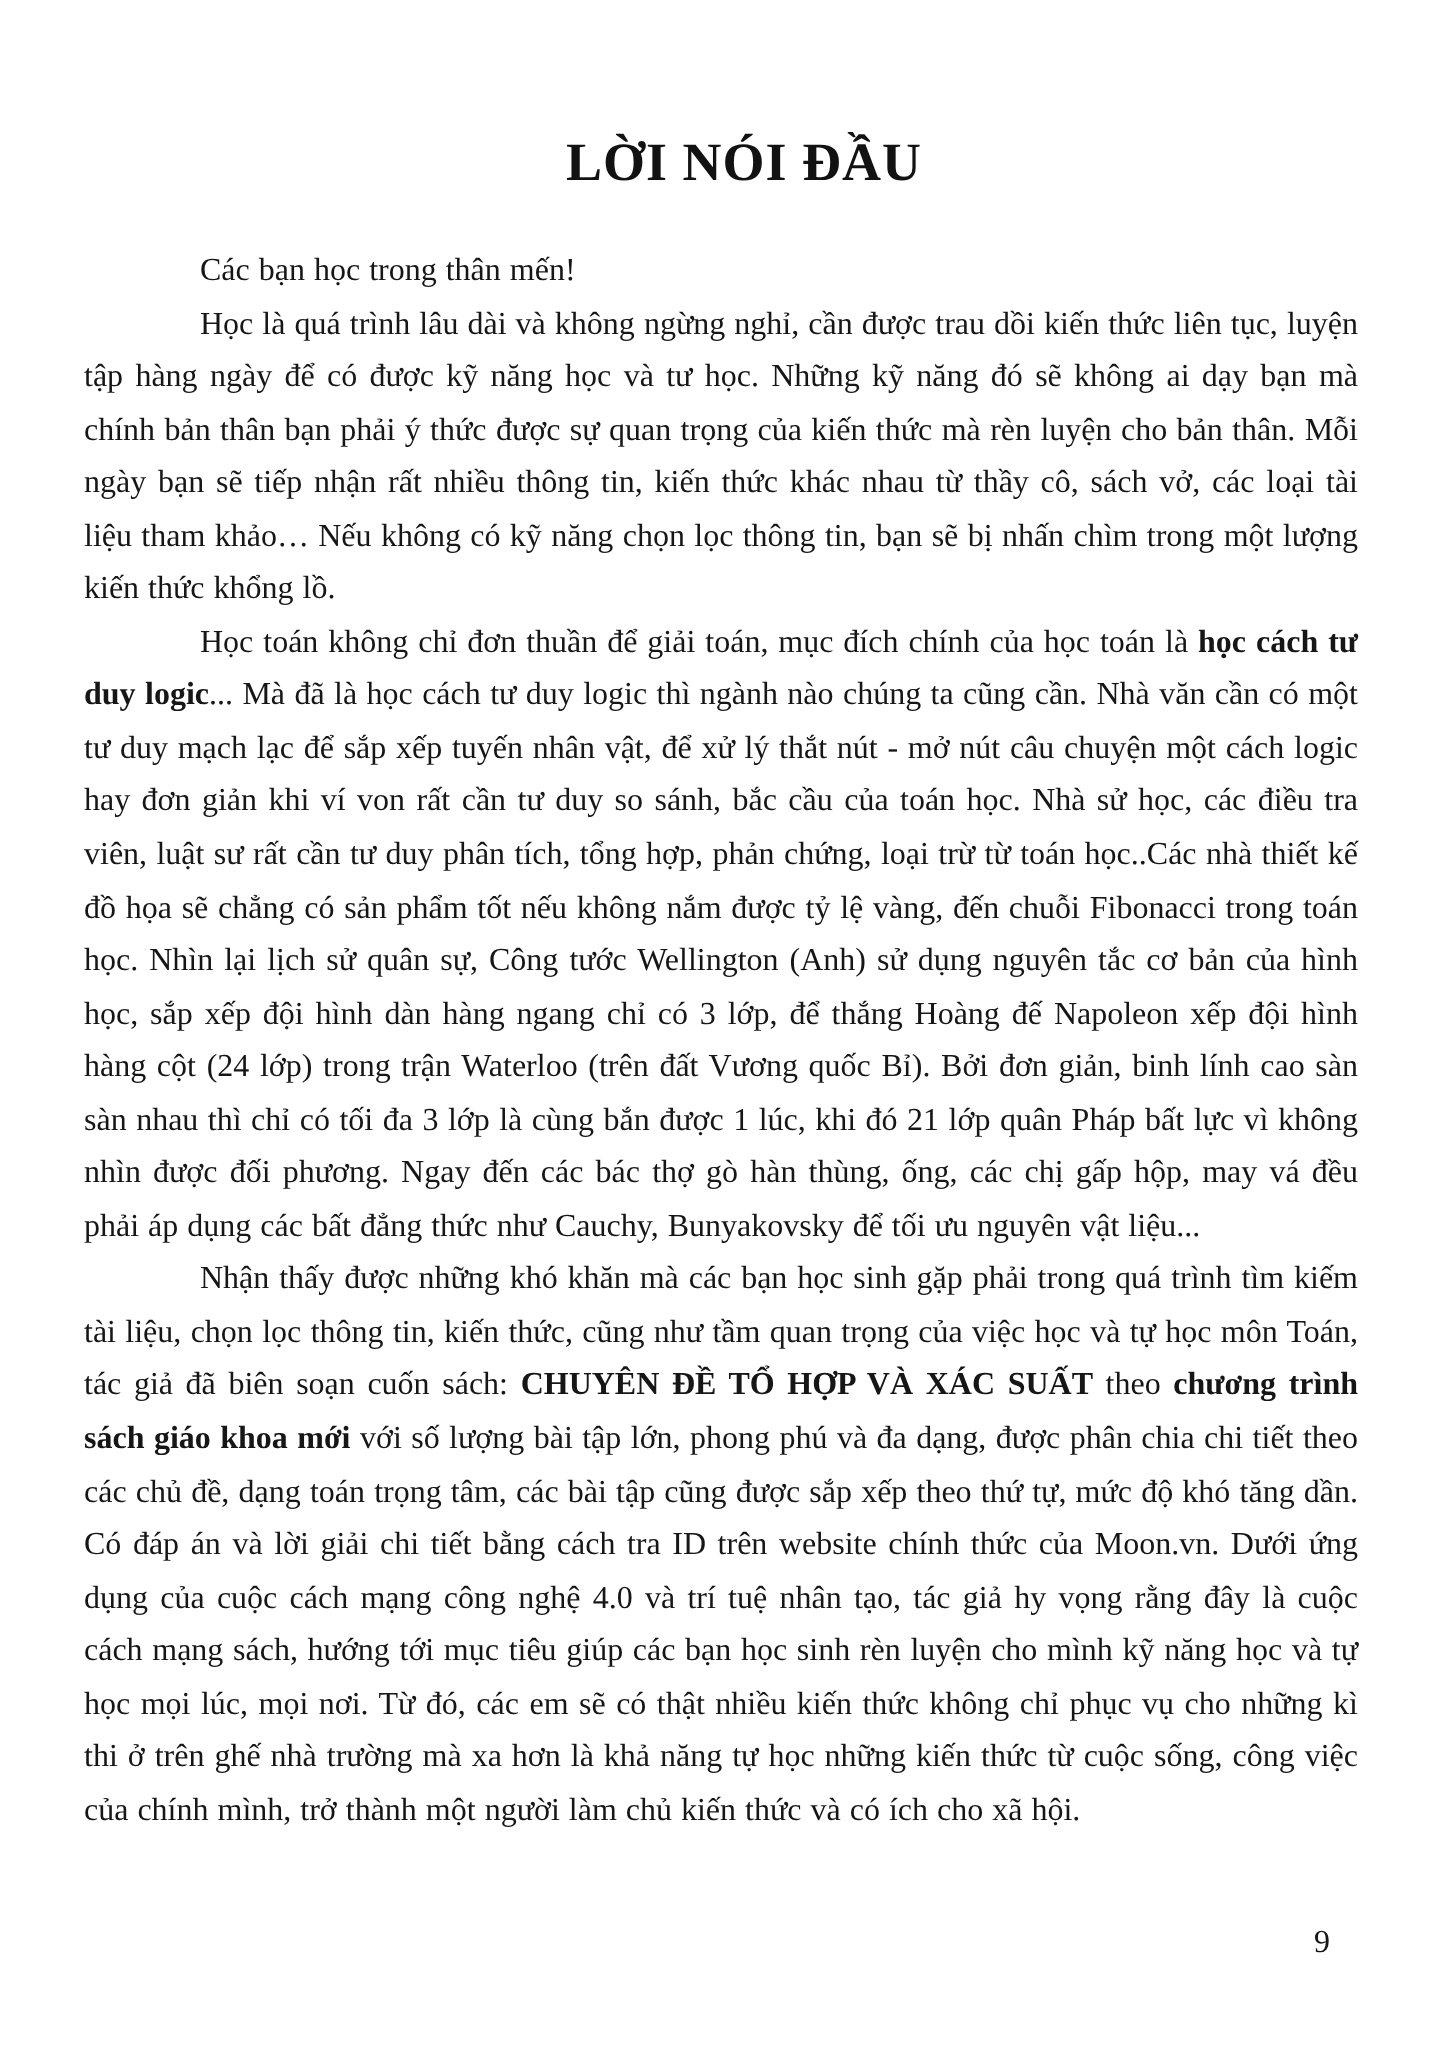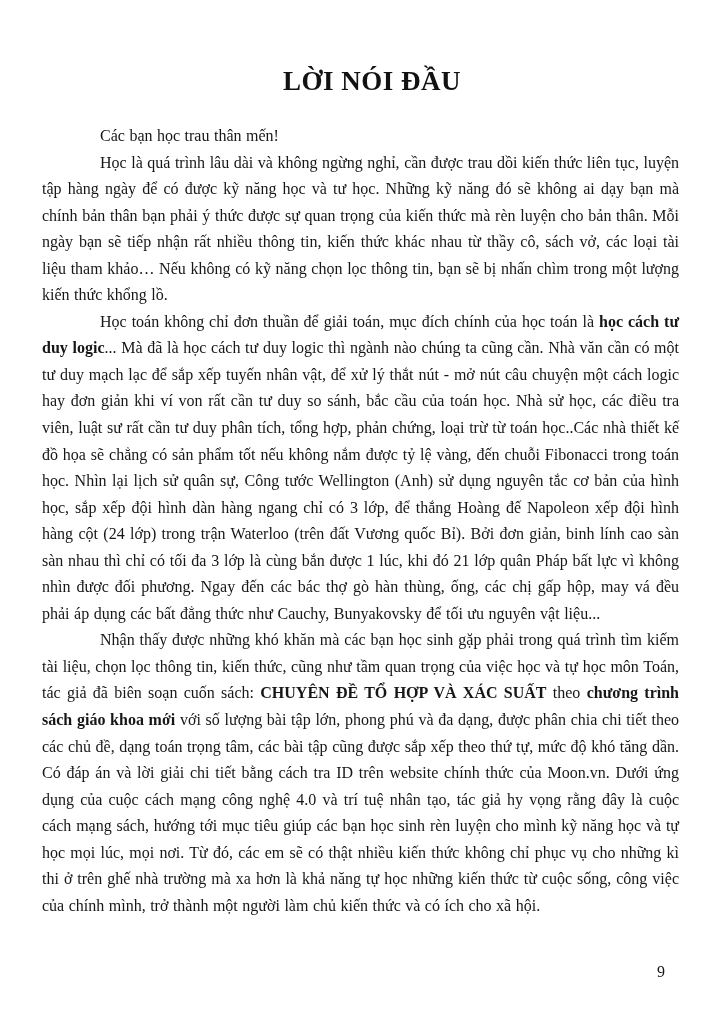--- a/index.html
+++ b/index.html
@@ -52,20 +52,20 @@
     color: #161616;
   }
 </style>
 </head>
 <body>
 
 <div class="page">
   <h1 class="doc-title">LỜI NÓI ĐẦU</h1>
 
   <div class="content">
-      <p class="para"><span>Các bạn học trau thân mến!</span></p>
+      <p class="para"><span>Các bạn học trong thân mến!</span></p>
       <p class="para"><span>Học là quá trình lâu dài và không ngừng nghỉ, cần được trau dồi kiến thức liên tục, luyện tập hàng ngày để có được kỹ năng học và tư học. Những kỹ năng đó sẽ không ai dạy bạn mà chính bản thân bạn phải ý thức được sự quan trọng của kiến thức mà rèn luyện cho bản thân. Mỗi ngày bạn sẽ tiếp nhận rất nhiều thông tin, kiến thức khác nhau từ thầy cô, sách vở, các loại tài liệu tham khảo… Nếu không có kỹ năng chọn lọc thông tin, bạn sẽ bị nhấn chìm trong một lượng kiến thức khổng lồ.</span></p>
       <p class="para"><span>Học toán không chỉ đơn thuần để giải toán, mục đích chính của học toán là </span><b>học cách tư duy logic</b><span>... Mà đã là học cách tư duy logic thì ngành nào chúng ta cũng cần. Nhà văn cần có một tư duy mạch lạc để sắp xếp tuyến nhân vật, để xử lý thắt nút - mở nút câu chuyện một cách logic hay đơn giản khi ví von rất cần tư duy so sánh, bắc cầu của toán học. Nhà sử học, các điều tra viên, luật sư rất cần tư duy phân tích, tổng hợp, phản chứng, loại trừ từ toán học..Các nhà thiết kế đồ họa sẽ chẳng có sản phẩm tốt nếu không nắm được tỷ lệ vàng, đến chuỗi Fibonacci trong toán học. Nhìn lại lịch sử quân sự, Công tước Wellington (Anh) sử dụng nguyên tắc cơ bản của hình học, sắp xếp đội hình dàn hàng ngang chỉ có 3 lớp, để thắng Hoàng đế Napoleon xếp đội hình hàng cột (24 lớp) trong trận Waterloo (trên đất Vương quốc Bỉ). Bởi đơn giản, binh lính cao sàn sàn nhau thì chỉ có tối đa 3 lớp là cùng bắn được 1 lúc, khi đó 21 lớp quân Pháp bất lực vì không nhìn được đối phương. Ngay đến các bác thợ gò hàn thùng, ống, các chị gấp hộp, may vá đều phải áp dụng các bất đẳng thức như Cauchy, Bunyakovsky để tối ưu nguyên vật liệu...</span></p>
       <p class="para"><span>Nhận thấy được những khó khăn mà các bạn học sinh gặp phải trong quá trình tìm kiếm tài liệu, chọn lọc thông tin, kiến thức, cũng như tầm quan trọng của việc học và tự học môn Toán, tác giả đã biên soạn cuốn sách: </span><b>CHUYÊN ĐỀ TỔ HỢP VÀ XÁC SUẤT</b><span> theo </span><b>chương trình sách giáo khoa mới</b><span> với số lượng bài tập lớn, phong phú và đa dạng, được phân chia chi tiết theo các chủ đề, dạng toán trọng tâm, các bài tập cũng được sắp xếp theo thứ tự, mức độ khó tăng dần. Có đáp án và lời giải chi tiết bằng cách tra ID trên website chính thức của Moon.vn. Dưới ứng dụng của cuộc cách mạng công nghệ 4.0 và trí tuệ nhân tạo, tác giả hy vọng rằng đây là cuộc cách mạng sách, hướng tới mục tiêu giúp các bạn học sinh rèn luyện cho mình kỹ năng học và tự học mọi lúc, mọi nơi. Từ đó, các em sẽ có thật nhiều kiến thức không chỉ phục vụ cho những kì thi ở trên ghế nhà trường mà xa hơn là khả năng tự học những kiến thức từ cuộc sống, công việc của chính mình, trở thành một người làm chủ kiến thức và có ích cho xã hội.</span></p>
     </div>
 
   <div class="page-number">9</div>
 </div>
 
 </body></html>

